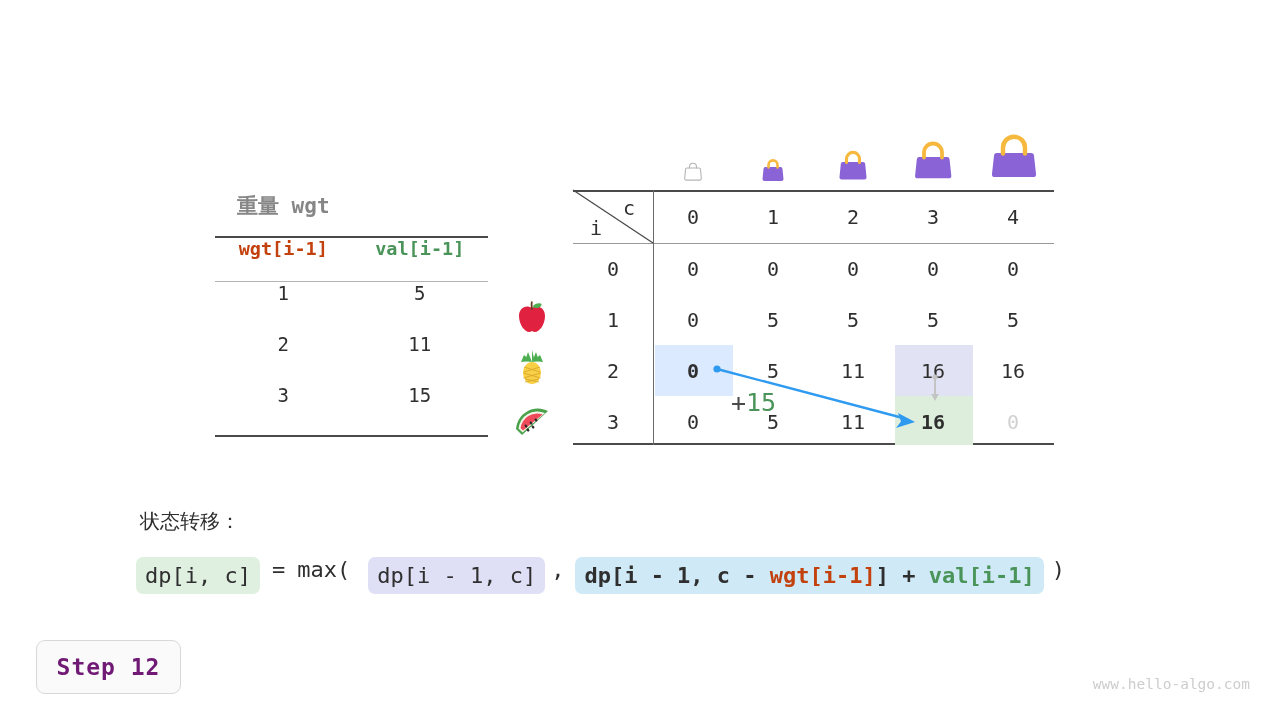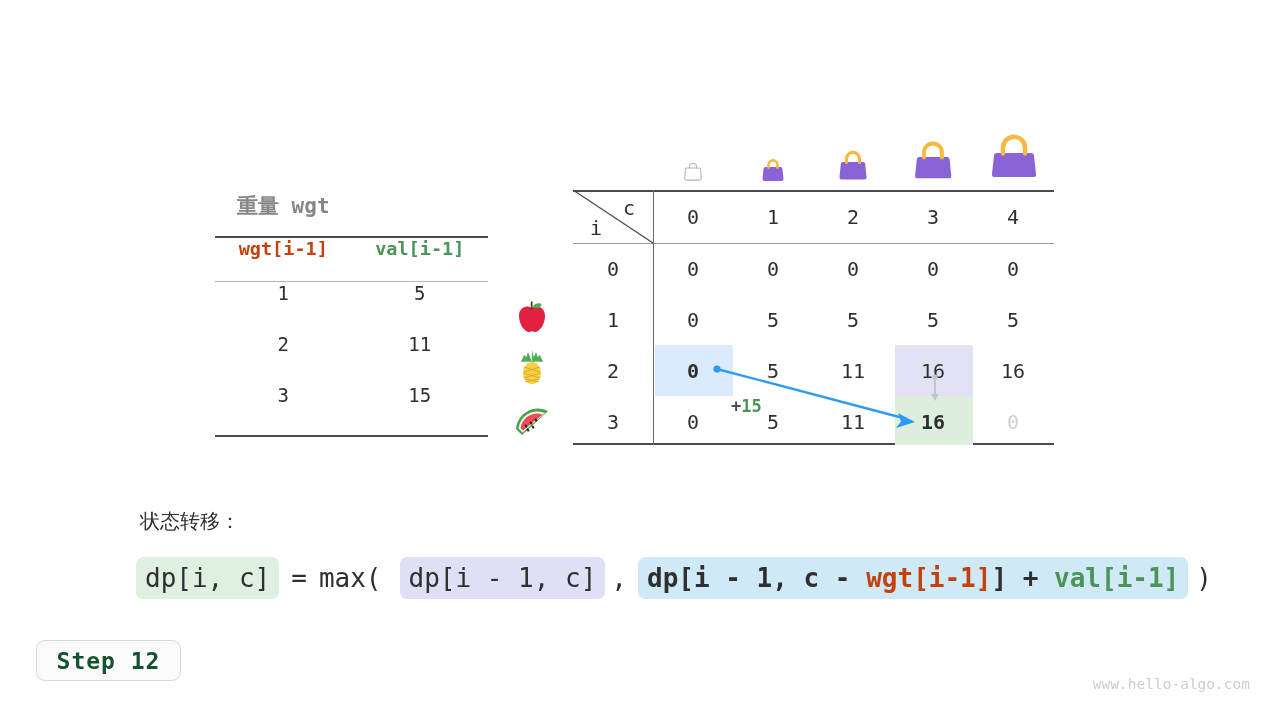--- a/index.html
+++ b/index.html
@@ -48,54 +48,54 @@
   .hl-blue  { background: #dbeafe; }
   .hl-lav   { background: #e1e2f4; }
   .hl-green { background: #ddeedd; }
   .dp-bold { font-weight: bold; }
   .dp-faded { color: #d0d0d0; }
 
   .diaglabel { position: absolute; font-family: "DejaVu Sans Mono","Liberation Mono",monospace; font-size: 20px; color: #2f2f2f; }
 
   
   #plus15 {
-    position: absolute; left: 731px; top: 396px;
-    font-family: "DejaVu Sans Mono","Liberation Mono",monospace;
-    font-size: 17px; font-weight: bold;
+    position: absolute; left: 731px; top: 388px;
+    font-family: "DejaVu Sans Mono","Liberation Mono",monospace;
+    font-size: 25px; font-weight: normal;
   }
   #plus15 .p-sign { color: #4a4a4a; }
   #plus15 .p-num  { color: #4a9459; }
 
   
   #state-label {
     position: absolute; left: 140px; top: 508px;
     font-size: 20px; color: #2f2f2f;
     font-family: "DejaVu Sans","Liberation Sans",sans-serif;
   }
   #formula {
     position: absolute; left: 136px; top: 557px;
-    display: flex; align-items: center;
-    font-family: "DejaVu Sans Mono","Liberation Mono",monospace;
-    font-size: 26px; color: #2f2f2f; white-space: pre;
+    display: flex; 
+    font-family: "DejaVu Sans Mono","Liberation Mono",monospace;
+    font-size: 22px; color: #2f2f2f; white-space: pre;
   }
   .fbox { border-radius: 7px; padding: 6px 9px; }
   .fbox-green { background: #dff0e0; }
   .fbox-lav   { background: #dfe0f5; }
   .fbox-blue  { background: #cfe9f7; font-weight: bold; }
   .f-plain { padding: 0 6px; }
 
   
   #step-badge {
     position: absolute; left: 36px; top: 640px;
-    width: 145px; height: 41px;
+    width: 145px; height: 54px;
     border: 1.5px solid #d8d8d8; border-radius: 9px;
     background: #fafafa;
     display: flex; align-items: center; justify-content: center;
     font-family: "DejaVu Sans Mono","Liberation Mono",monospace;
-    font-size: 23px; font-weight: bold; color: #14532d;
+    font-size: 23px; font-weight: bold; color: #701a75;
     letter-spacing: 1px;
   }
   #watermark {
     position: absolute; right: 30px; top: 676px;
     font-family: "DejaVu Sans Mono","Liberation Mono",monospace;
     font-size: 14.5px; color: #cdcdcd;
   }
   svg { display: block; overflow: visible; }
 </style>
 </head>

